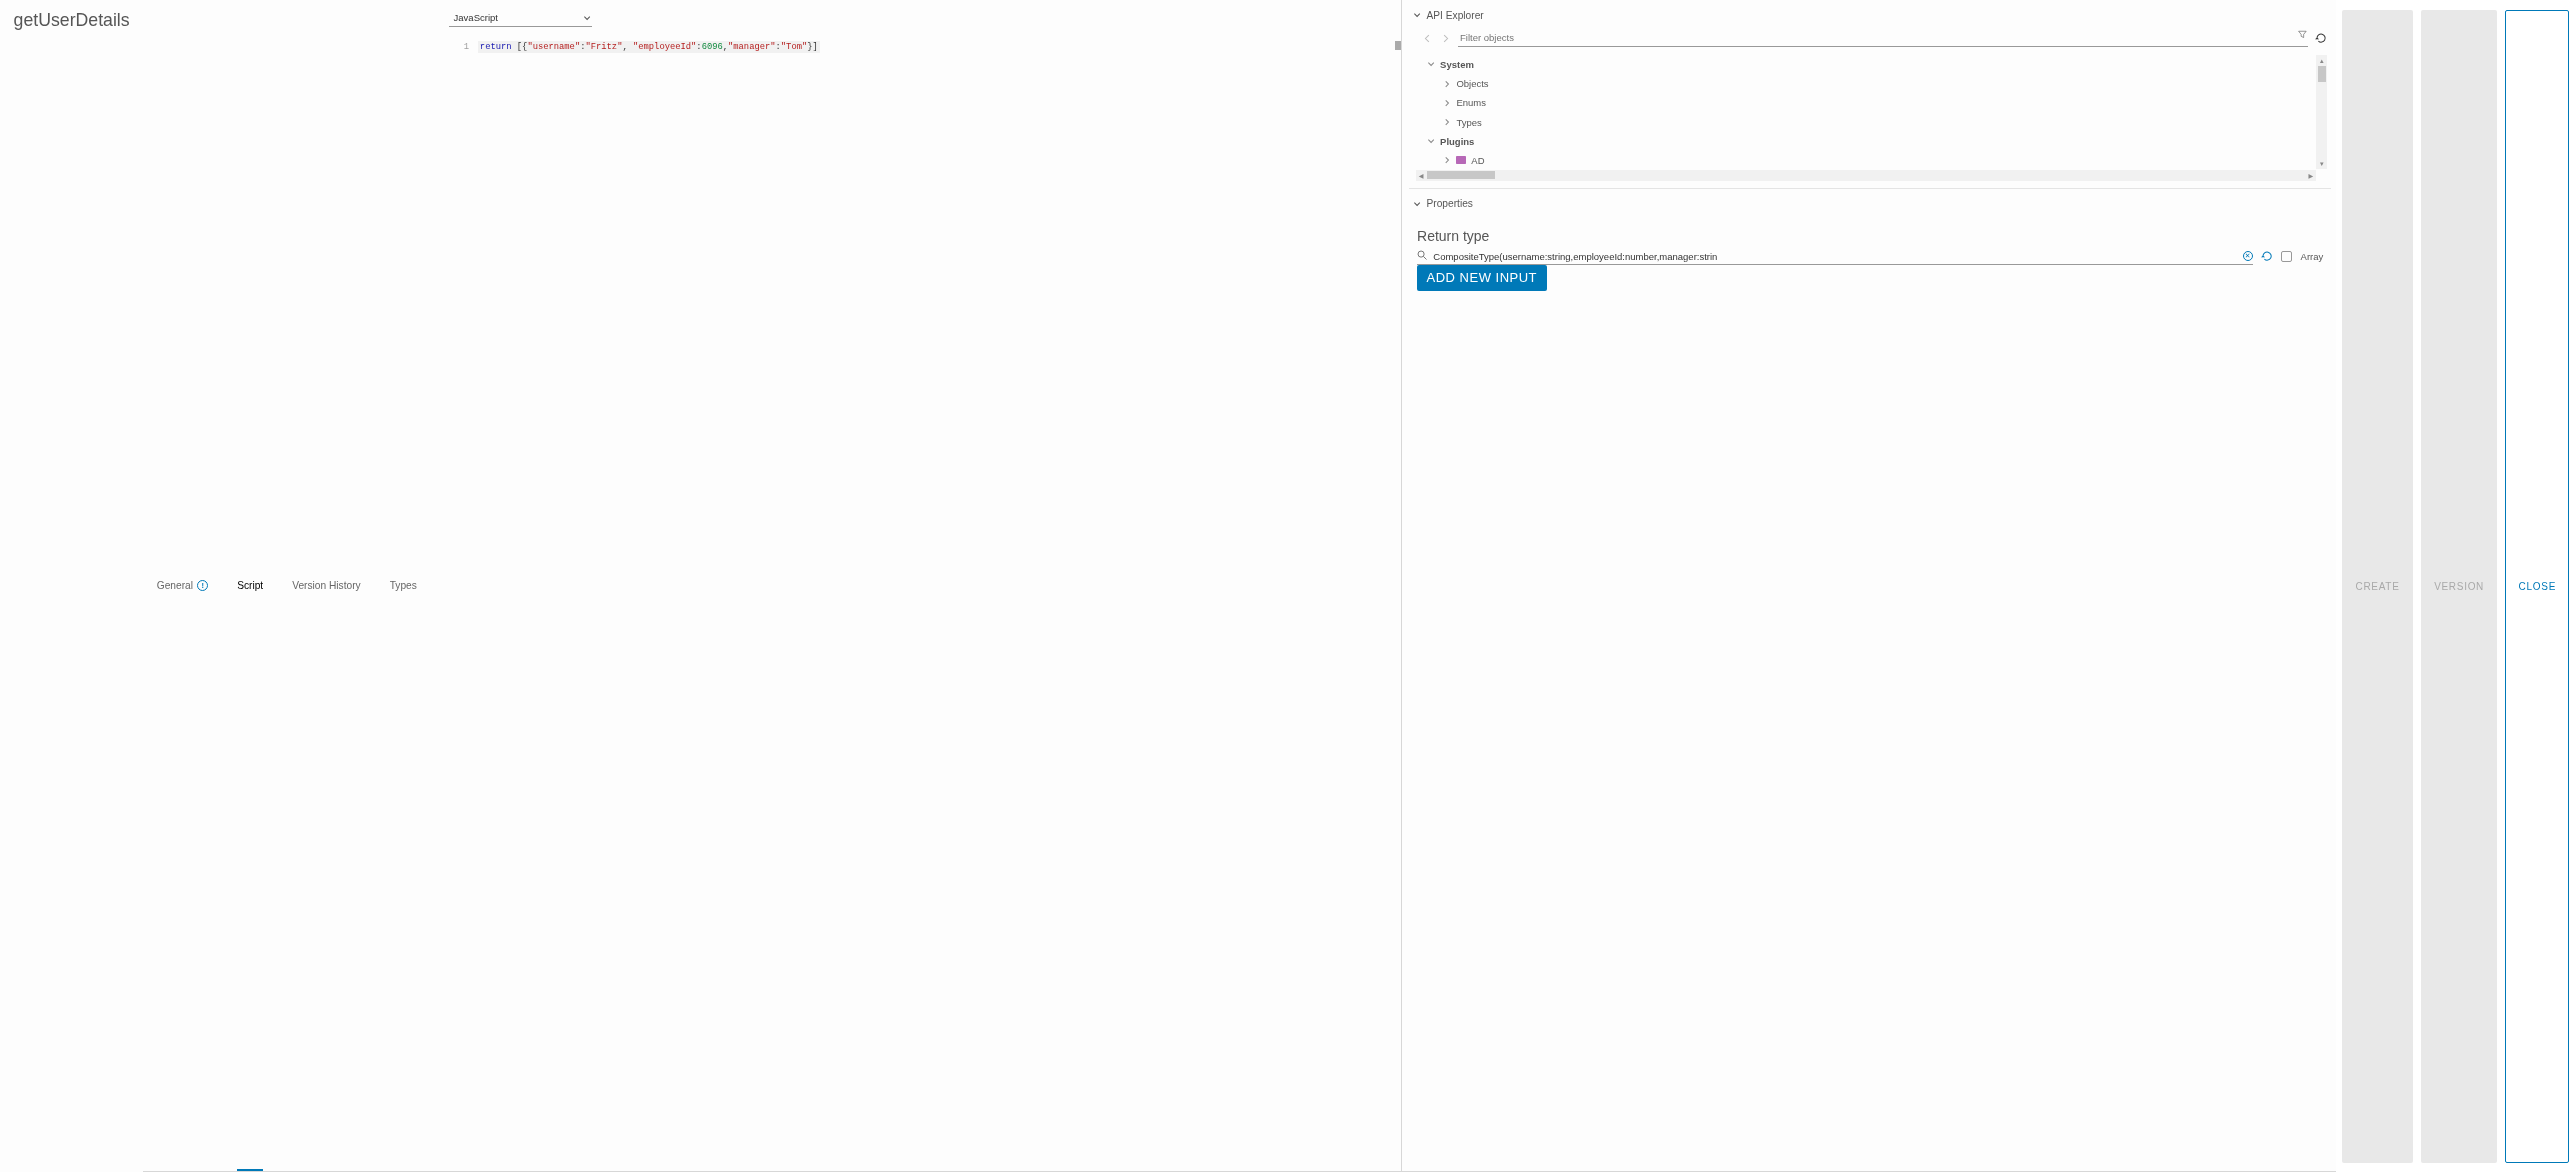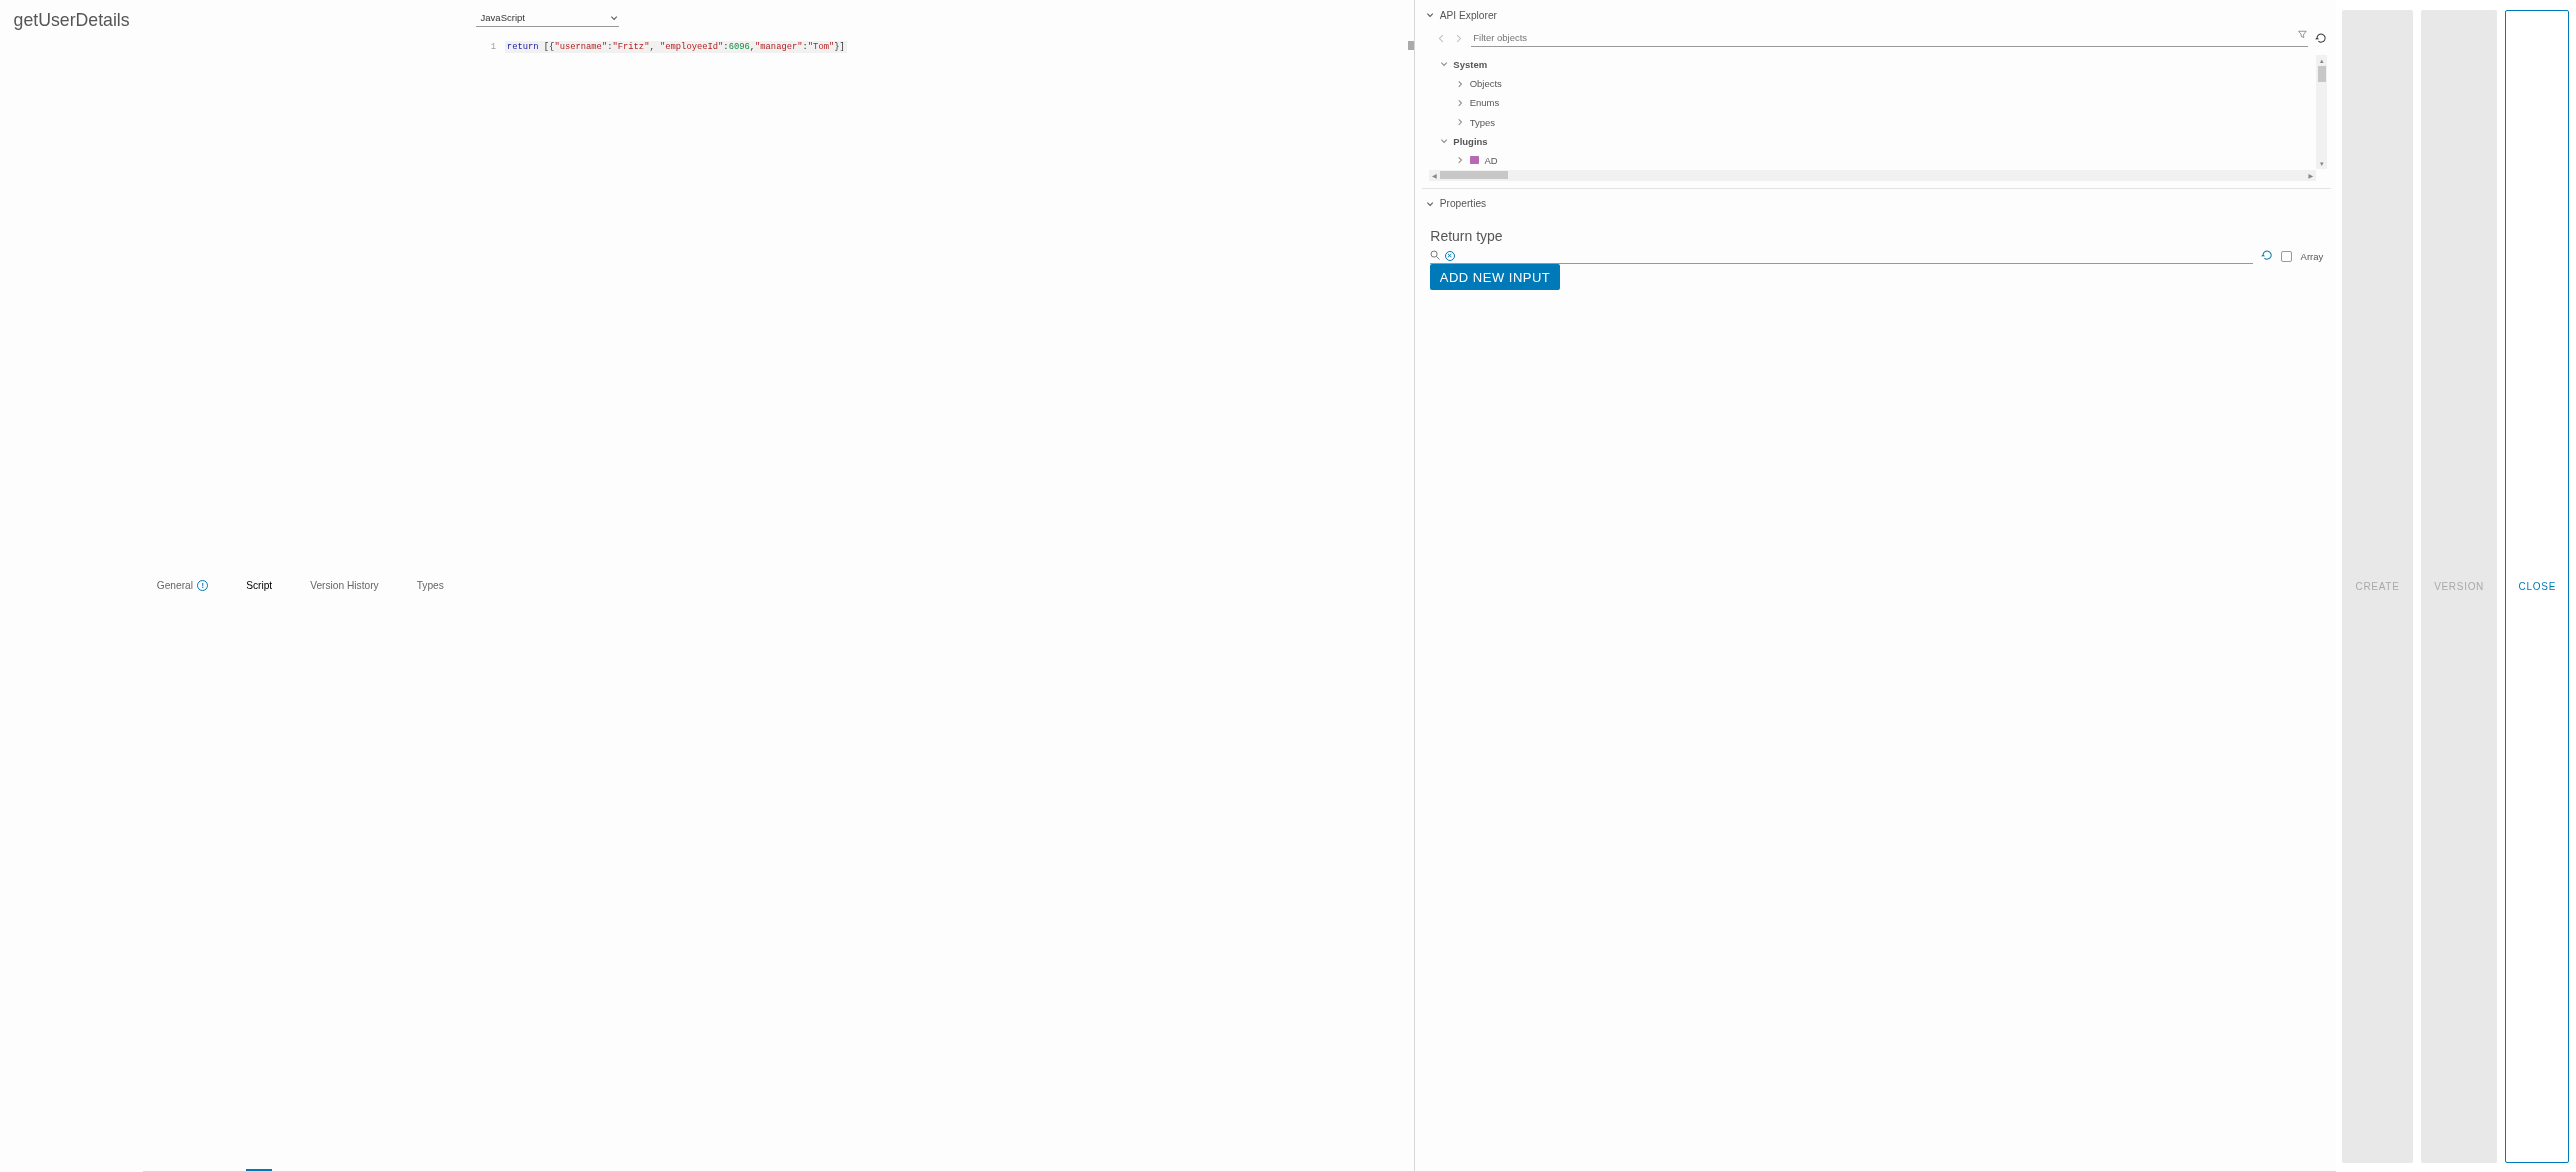--- a/index.html
+++ b/index.html
@@ -19,21 +19,21 @@
   
   .title-bar {
     padding: 9.5px 13.6px 2.7px 13.6px;
     font-size: 17.7px;
     font-weight: 300;
     color: #565656;
   }
   
   .tabs {
     display: flex;
-    gap: 38px;
+    gap: 29px;
     padding: 0 13.6px;
     border-bottom: 0.7px solid #d7d7d7;
     font-size: 10.2px;
   }
   .tab {
     padding: 8.2px 0 6.8px 0;
     color: #666;
     cursor: pointer;
     display: inline-flex;
     align-items: center;
@@ -485,20 +485,21 @@
         <div class="props-body">
           <div class="props-title">Return type</div>
           <div class="rt-input-row">
             <div class="rt-input-wrap">
               <span class="search-ico">
                 <svg viewBox="0 0 15 15" width="10.2" height="10.2">
                     <circle cx="6" cy="6" r="4.5" fill="none" stroke="#666" stroke-width="1.3"></circle>
                     <line x1="9.5" y1="9.5" x2="14" y2="14" stroke="#666" stroke-width="1.3"></line>
                   </svg>
               </span>
+              <input class="rt-input" value="CompositeType(username:string,employeeId:number,manager:strin" style="">
               <span class="clear-ico">✕</span>
             </div>
             <span class="refresh-blue">
               <svg viewBox="0 0 18 18" width="12.2" height="12.2">
                   <path d="M3 9a6 6 0 1 1 2 4.5M3 9l-2 2M3 9l2 2" fill="none" stroke="#0079b8" stroke-width="1.5"></path>
                 </svg>
             </span>
             <span class="checkbox"></span>
             <span class="cb-label">Array</span>
           </div>

